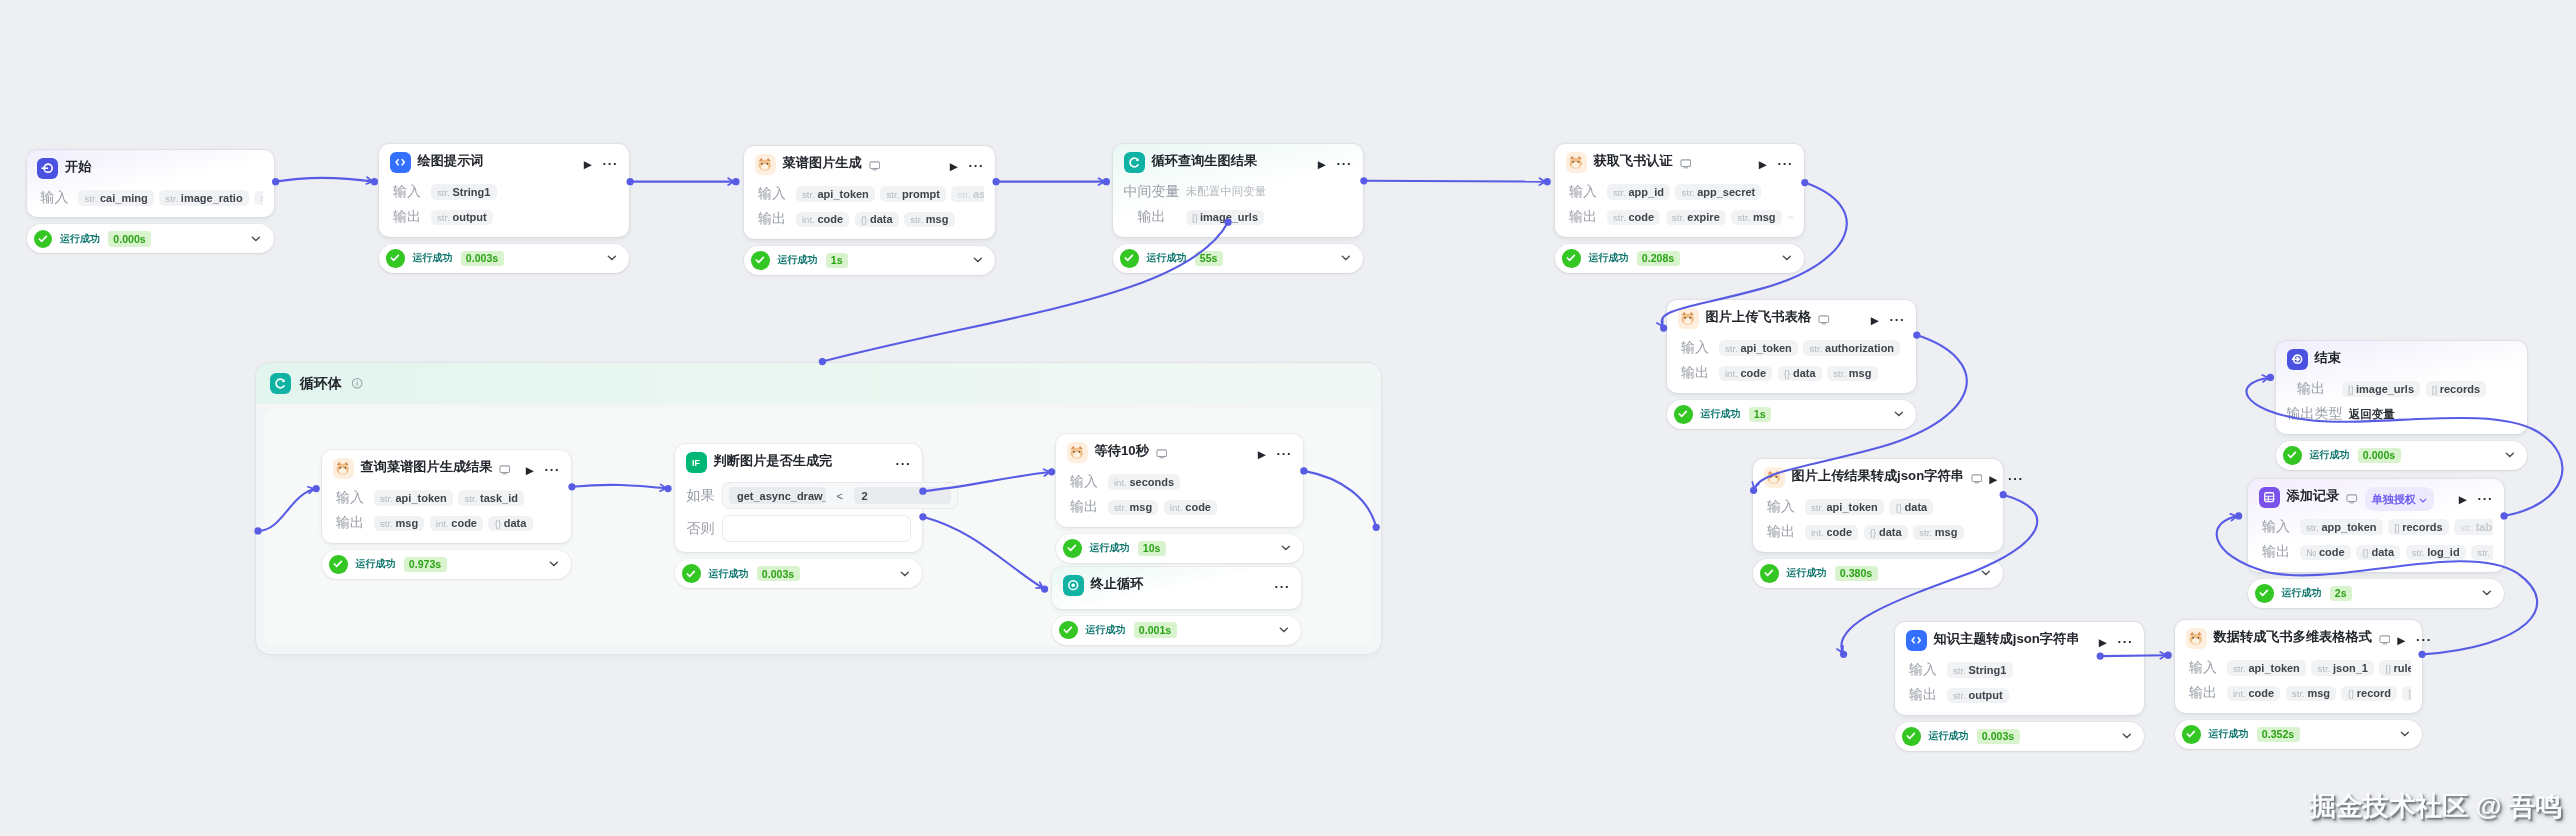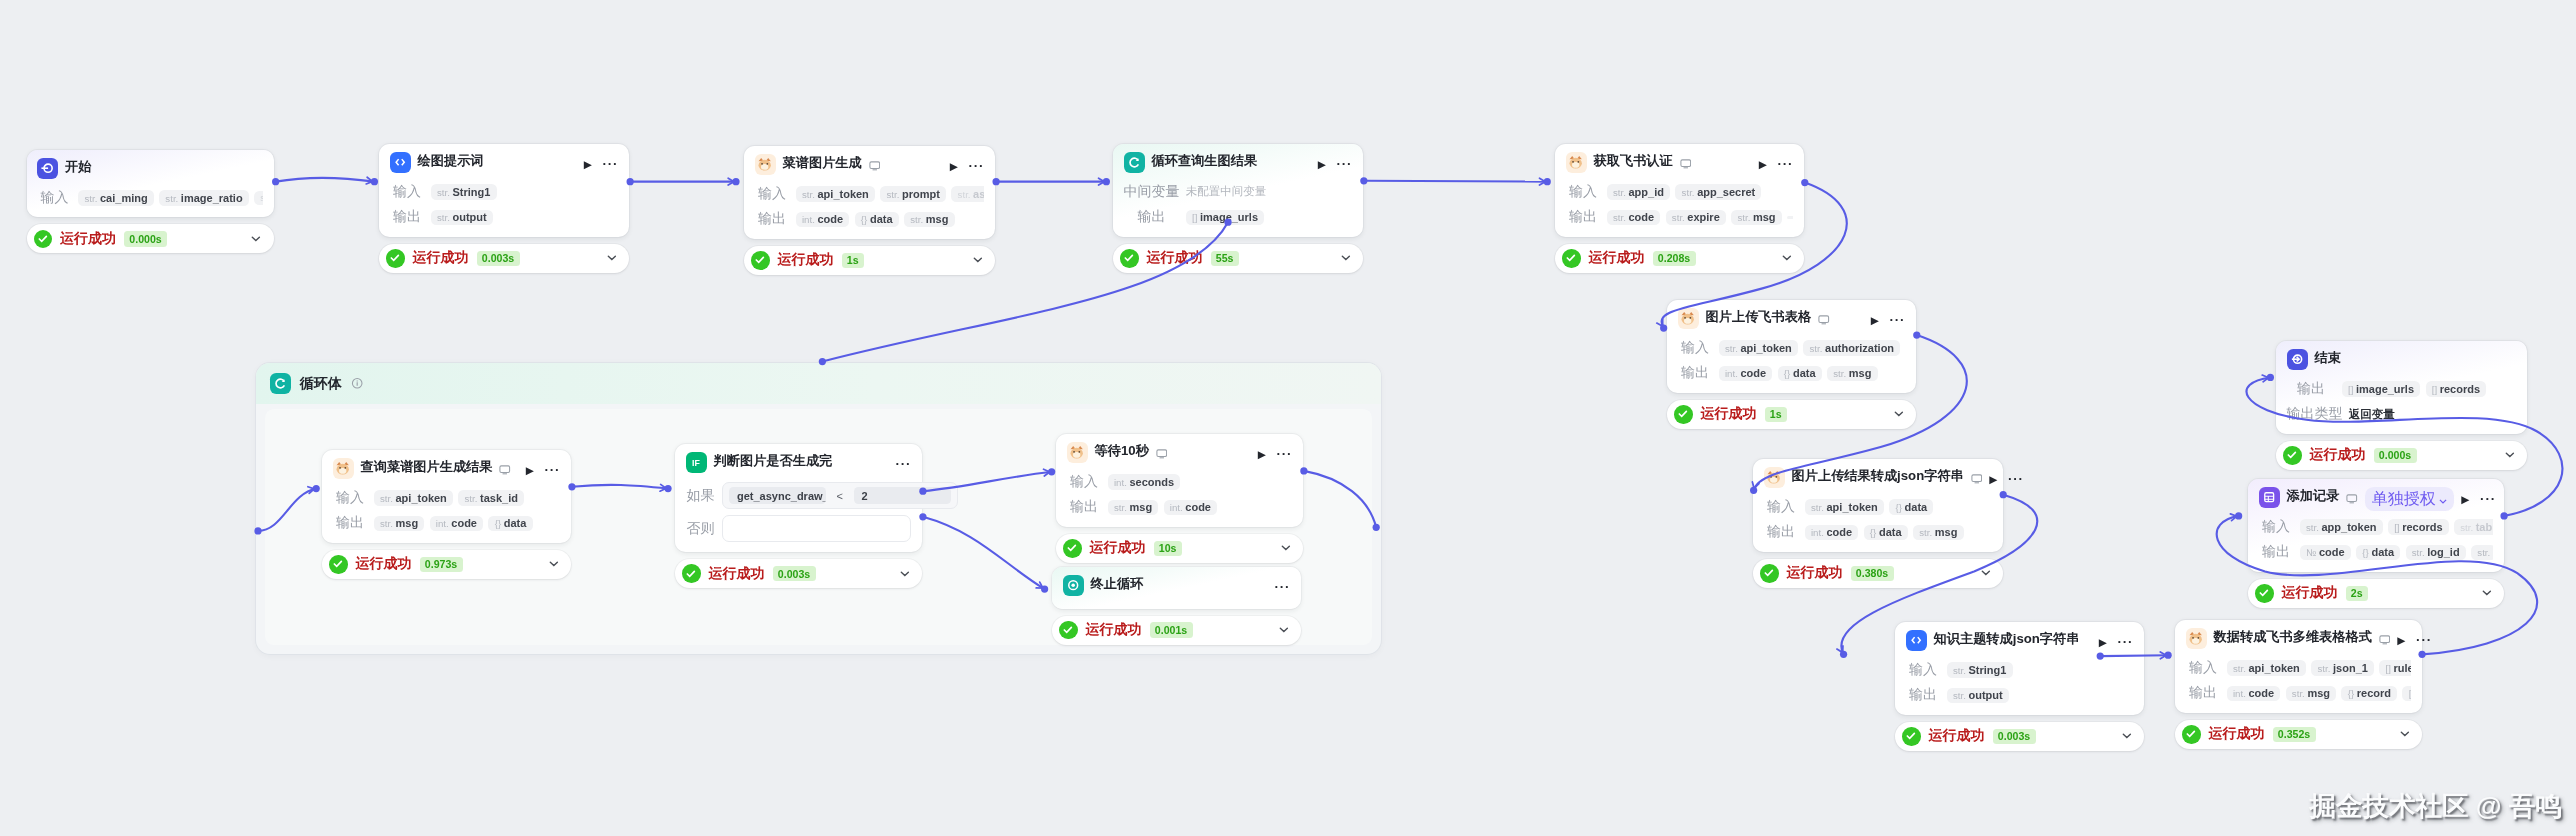--- a/index.html
+++ b/index.html
@@ -16,21 +16,21 @@
   .node{position:absolute;}
   .card{position:relative;background:#fff;border-radius:10.6px;padding:8px 10.6px 9.7px;
     box-shadow:0 1.8px 5.3px rgba(31,35,41,.08),0 0 0 0.9px rgba(31,35,41,.04);}
   .card.tint-indigo{background:linear-gradient(168deg,#efeefc 0%,#ffffff 52%);}
   .card.tint-purple{background:linear-gradient(168deg,#f2edfd 0%,#ffffff 52%);}
   .card.tint-teal{background:linear-gradient(168deg,#e9f8f3 0%,#ffffff 52%);}
   .nhead{display:flex;gap:7px;height:24px;}
   .nicon{width:21px;height:21px;border-radius:6.2px;flex:none;display:flex;align-items:center;justify-content:center;}
   .ntitle{font-size:13.2px;font-weight:700;color:#21242b;white-space:nowrap;}
   .nbadge{flex:none;display:flex;align-items:center;color:#9aa0a8;}
-  .auth-pill{display:flex;align-items:center;gap:3.5px;background:#eceafc;color:#6f5bf0;font-size:16px;font-weight:400;
+  .auth-pill{display:flex;align-items:center;gap:3.5px;background:#eceafc;color:#6f5bf0;font-size:11px;font-weight:700;
     border-radius:8.8px;padding:1.8px 7px;white-space:nowrap;}
   .hacts{margin-left:auto;display:flex;align-items:center;gap:10.6px;color:#23262d;}
   .play{font-size:10.6px;line-height:1;cursor:pointer;}
   .menu{font-size:13.2px;font-weight:700;letter-spacing:0.9px;line-height:1;cursor:pointer;}
   .nrow{display:flex;align-items:center;gap:6.2px;margin-top:6.2px;min-height:19.4px;}
   .rlabel{min-width:35px;text-align:center;color:#989da6;font-size:14px;flex:none;}
   .tags{display:flex;gap:5.3px;align-items:center;overflow:hidden;flex:1;}
   .tag{background:#f1f2f4;border-radius:5.3px;padding:1.8px 6.2px;font-size:11px;font-weight:700;color:#40444c;
     white-space:nowrap;display:flex;gap:2.6px;align-items:baseline;flex:none;}
   .tag .tt{color:#b5b9c0;font-weight:400;font-size:9.7px;}
@@ -40,21 +40,21 @@
   .rtext.dark{color:#2b2f36;font-weight:700;}
   
   .cond-box{flex:1;background:#f6f7f9;border:0.9px solid #e8eaee;border-radius:7px;height:25px;display:flex;align-items:center;gap:10.6px;padding:0 6.2px;}
   .cond-box.empty{background:#fff;}
   .cpill{background:#e9ebef;border-radius:4.4px;padding:2.6px 8px;font-size:11px;font-weight:700;color:#3c4048;width:81px;white-space:nowrap;overflow:hidden;}
   .cop{font-size:11px;color:#5a5e66;}
   
   .status{margin-top:7px;display:flex;align-items:center;gap:8px;background:#fff;border-radius:16px;
     padding:5.3px 12.4px 5.3px 7px;box-shadow:0 0.9px 2.6px rgba(31,35,41,.09),0 0 0 0.9px rgba(31,35,41,.03);}
   .check{width:18.5px;height:18.5px;border-radius:50%;background:#34c724;flex:none;display:flex;align-items:center;justify-content:center;}
-  .stext{font-size:14px;font-weight:700;color:#b91c1c;white-space:nowrap;}
+  .stext{font-size:10px;font-weight:700;color:#0f766e;white-space:nowrap;}
   .stime{background:#d8f3ce;color:#2ba215;font-size:10.6px;font-weight:700;padding:1.8px 5.3px;border-radius:3.5px;white-space:nowrap;}
   .schev{margin-left:auto;display:flex;align-items:center;}
 
   
   svg.edges{position:absolute;left:0;top:0;pointer-events:none;}
   .watermark{position:absolute;right:14px;bottom:12.4px;font-size:26.5px;font-weight:700;color:#fbfcfd;
     text-shadow:1.8px 1.8px 1.8px rgba(96,99,105,.85), 2.6px 2.6px 4.4px rgba(96,99,105,.45);margin-top:7px;}
 </style>
 </head>
 <body>

